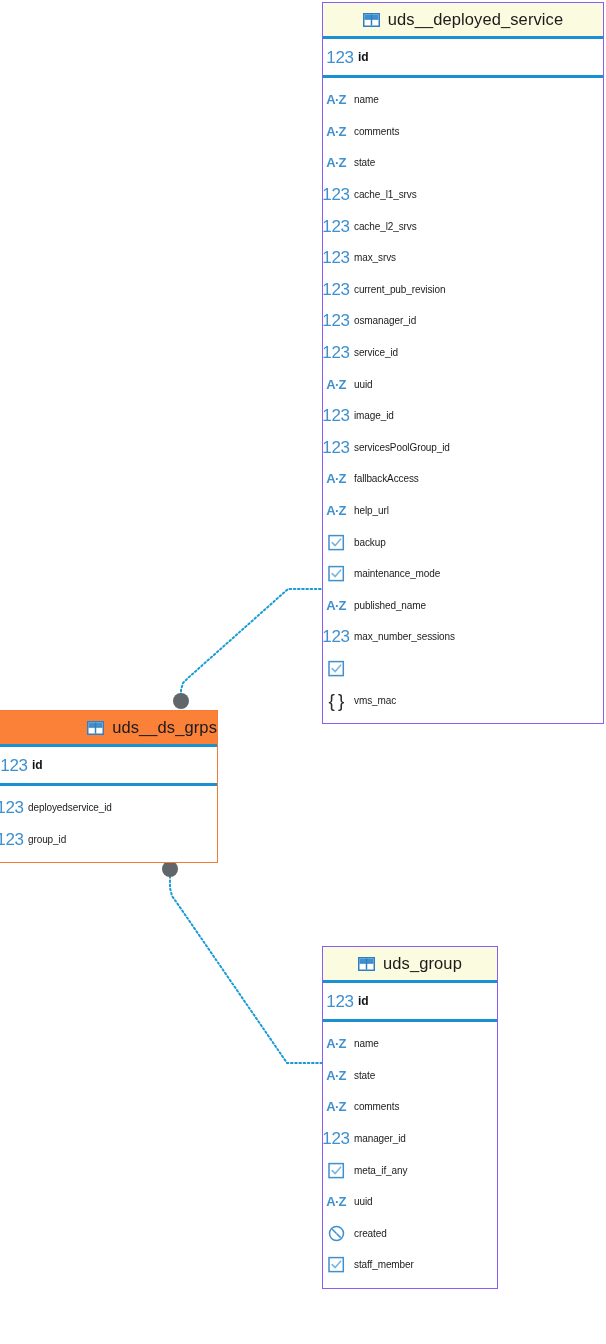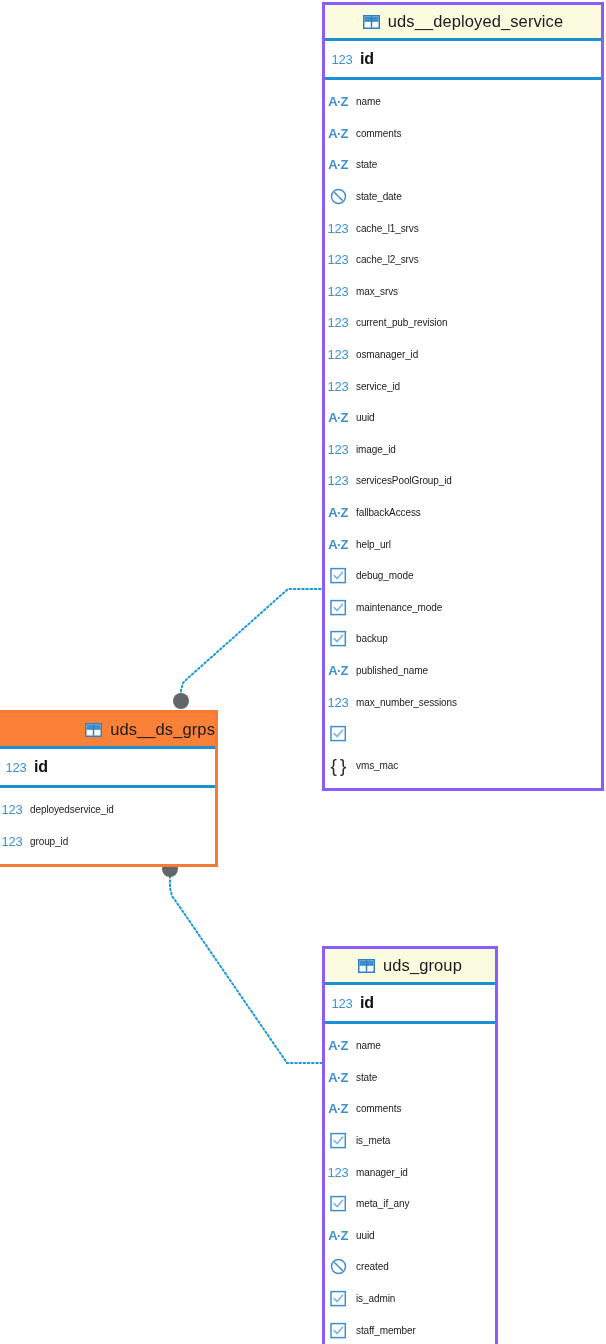--- a/index.html
+++ b/index.html
@@ -32,21 +32,21 @@
     width: 606px;
     height: 1344px;
     pointer-events: none;
     z-index: 1;
   }
 
   
   .entity {
     position: absolute;
     box-sizing: border-box;
-    border: 3px solid #8b5cf6;
+    border: 1px solid #8b5cf6;
     background: #5eead4;
     z-index: 2;
   }
   .entity.selected {
     border-color: #f47b36;
   }
 
   .ent-header {
     box-sizing: border-box;
     background: #fbfbdf;
@@ -85,21 +85,21 @@
     display: flex;
     align-items: center;
     padding-left: 6px;
     gap: 7px;
     border-bottom: 3px solid #1a8fd1;
     background: #fff;
   }
   .pk-row .fname {
     font-weight: bold;
     color: #111;
-    font-size: 16px;
+    font-size: 12px;
     text-align: center;
   }
 
   
   .fields {
     padding: 6px 0 7px 0;
     background: #fff;
   }
   .frow {
     height: 31.6px;
@@ -118,21 +118,21 @@
   
   .ticon {
     flex: 0 0 auto;
     display: flex;
     align-items: center;
     justify-content: center;
     width: 22px;
     height: 20px;
   }
   .ticon-num {
-    font-size: 13px;
+    font-size: 17px;
     color: #3f90cf;
     font-family: "Liberation Sans", sans-serif;
     letter-spacing: -0.3px;
     line-height: 1;
   }
   .ticon-az {
     font-size: 13px;
     font-weight: bold;
     color: #3f90cf;
     letter-spacing: -0.8px;
@@ -192,30 +192,20 @@
             <span class="fname">comments</span>
           </div>
           <div class="frow">
             <span class="ticon">
               <span class="ticon-az">A·Z</span>
             </span>
             <span class="fname">state</span>
           </div>
           <div class="frow">
             <span class="ticon">
-              <svg width="17" height="17" viewBox="0 0 17 17">
-                <circle cx="8.5" cy="8.5" r="7" fill="none" stroke="#3f90cf" stroke-width="1.5"></circle>
-                <line x1="8.5" y1="8.5" x2="4.2" y2="4.2" stroke="#3f90cf" stroke-width="1.5"></line>
-                <line x1="8.5" y1="8.5" x2="12.6" y2="12.6" stroke="#3f90cf" stroke-width="1.5"></line>
-              </svg>
-            </span>
-            <span class="fname">state_date</span>
-          </div>
-          <div class="frow">
-            <span class="ticon">
               <span class="ticon-num">123</span>
             </span>
             <span class="fname">cache_l1_srvs</span>
           </div>
           <div class="frow">
             <span class="ticon">
               <span class="ticon-num">123</span>
             </span>
             <span class="fname">cache_l2_srvs</span>
           </div>
@@ -273,39 +263,30 @@
             </span>
             <span class="fname">help_url</span>
           </div>
           <div class="frow">
             <span class="ticon">
               <svg width="17" height="17" viewBox="0 0 17 17">
                 <rect x="1" y="1.6" width="14.3" height="14" fill="#ffffff" stroke="#3f90cf" stroke-width="1.5"></rect>
                 <polyline points="4.2,8.6 7.2,11.6 12.6,5.2" fill="none" stroke="#7ab6e0" stroke-width="1.6" stroke-linecap="round" stroke-linejoin="round"></polyline>
               </svg>
             </span>
-            <span class="fname">debug_mode</span>
+            <span class="fname">backup</span>
           </div>
           <div class="frow">
             <span class="ticon">
               <svg width="17" height="17" viewBox="0 0 17 17">
                 <rect x="1" y="1.6" width="14.3" height="14" fill="#ffffff" stroke="#3f90cf" stroke-width="1.5"></rect>
                 <polyline points="4.2,8.6 7.2,11.6 12.6,5.2" fill="none" stroke="#7ab6e0" stroke-width="1.6" stroke-linecap="round" stroke-linejoin="round"></polyline>
               </svg>
             </span>
             <span class="fname">maintenance_mode</span>
-          </div>
-          <div class="frow">
-            <span class="ticon">
-              <svg width="17" height="17" viewBox="0 0 17 17">
-                <rect x="1" y="1.6" width="14.3" height="14" fill="#ffffff" stroke="#3f90cf" stroke-width="1.5"></rect>
-                <polyline points="4.2,8.6 7.2,11.6 12.6,5.2" fill="none" stroke="#7ab6e0" stroke-width="1.6" stroke-linecap="round" stroke-linejoin="round"></polyline>
-              </svg>
-            </span>
-            <span class="fname">backup</span>
           </div>
           <div class="frow">
             <span class="ticon">
               <span class="ticon-az">A·Z</span>
             </span>
             <span class="fname">published_name</span>
           </div>
           <div class="frow">
             <span class="ticon">
               <span class="ticon-num">123</span>
@@ -389,29 +370,20 @@
             <span class="fname">state</span>
           </div>
           <div class="frow">
             <span class="ticon">
               <span class="ticon-az">A·Z</span>
             </span>
             <span class="fname">comments</span>
           </div>
           <div class="frow">
             <span class="ticon">
-              <svg width="17" height="17" viewBox="0 0 17 17">
-                <rect x="1" y="1.6" width="14.3" height="14" fill="#ffffff" stroke="#3f90cf" stroke-width="1.5"></rect>
-                <polyline points="4.2,8.6 7.2,11.6 12.6,5.2" fill="none" stroke="#7ab6e0" stroke-width="1.6" stroke-linecap="round" stroke-linejoin="round"></polyline>
-              </svg>
-            </span>
-            <span class="fname">is_meta</span>
-          </div>
-          <div class="frow">
-            <span class="ticon">
               <span class="ticon-num">123</span>
             </span>
             <span class="fname">manager_id</span>
           </div>
           <div class="frow">
             <span class="ticon">
               <svg width="17" height="17" viewBox="0 0 17 17">
                 <rect x="1" y="1.6" width="14.3" height="14" fill="#ffffff" stroke="#3f90cf" stroke-width="1.5"></rect>
                 <polyline points="4.2,8.6 7.2,11.6 12.6,5.2" fill="none" stroke="#7ab6e0" stroke-width="1.6" stroke-linecap="round" stroke-linejoin="round"></polyline>
               </svg>
@@ -434,28 +406,19 @@
             </span>
             <span class="fname">created</span>
           </div>
           <div class="frow">
             <span class="ticon">
               <svg width="17" height="17" viewBox="0 0 17 17">
                 <rect x="1" y="1.6" width="14.3" height="14" fill="#ffffff" stroke="#3f90cf" stroke-width="1.5"></rect>
                 <polyline points="4.2,8.6 7.2,11.6 12.6,5.2" fill="none" stroke="#7ab6e0" stroke-width="1.6" stroke-linecap="round" stroke-linejoin="round"></polyline>
               </svg>
             </span>
-            <span class="fname">is_admin</span>
-          </div>
-          <div class="frow">
-            <span class="ticon">
-              <svg width="17" height="17" viewBox="0 0 17 17">
-                <rect x="1" y="1.6" width="14.3" height="14" fill="#ffffff" stroke="#3f90cf" stroke-width="1.5"></rect>
-                <polyline points="4.2,8.6 7.2,11.6 12.6,5.2" fill="none" stroke="#7ab6e0" stroke-width="1.6" stroke-linecap="round" stroke-linejoin="round"></polyline>
-              </svg>
-            </span>
             <span class="fname">staff_member</span>
           </div>
         </div>
       </div>
     </div>
 
 </div>
 
 </body></html>

